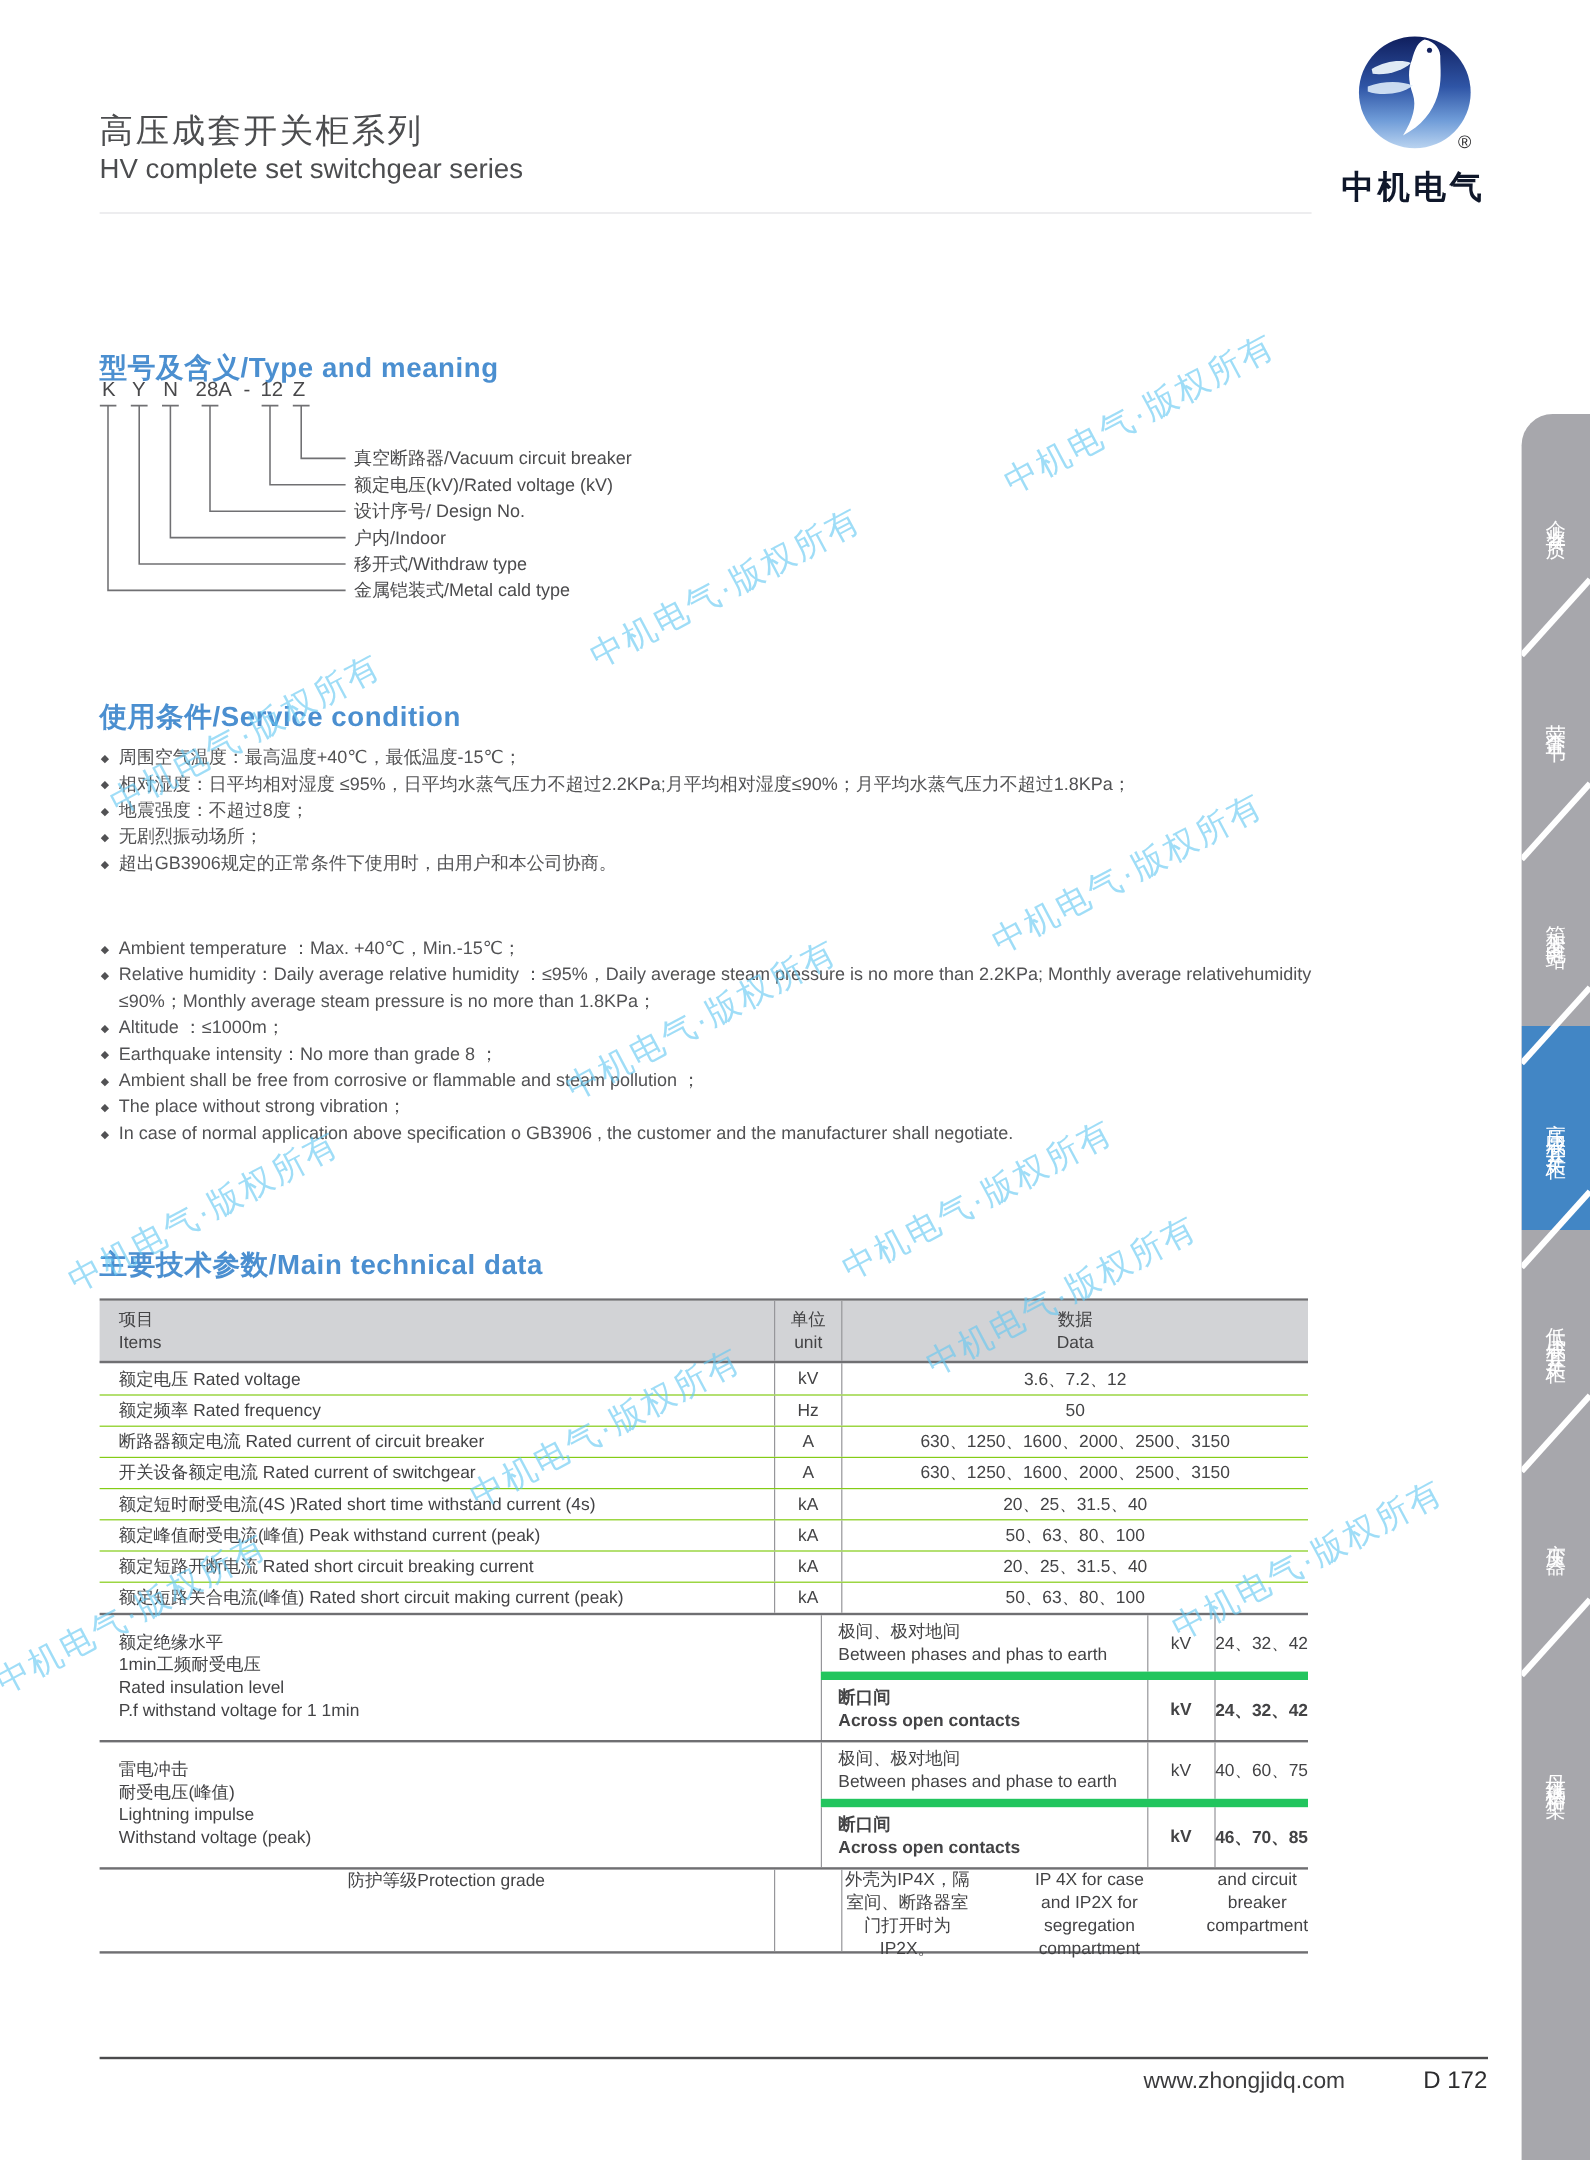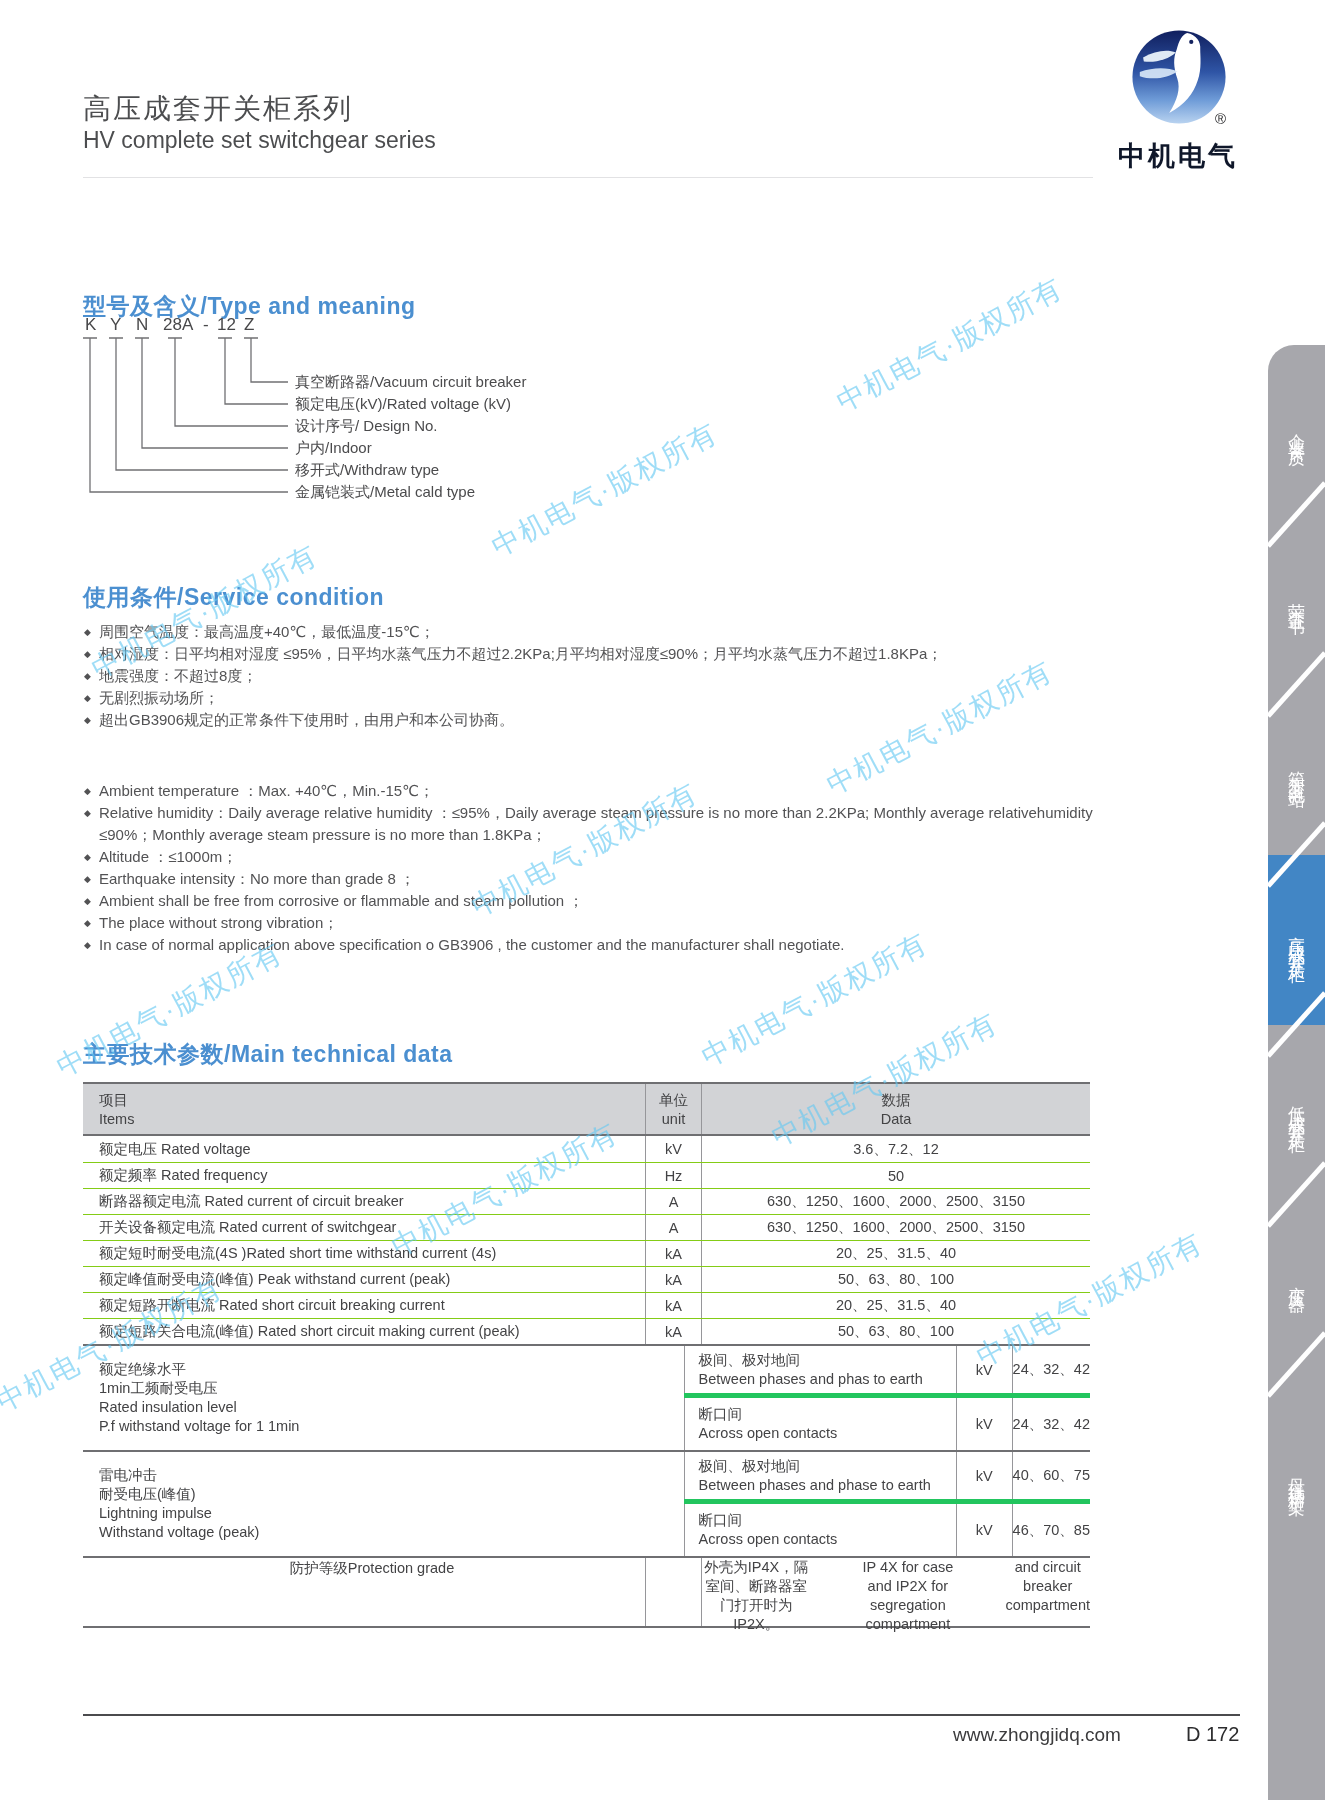--- a/index.html
+++ b/index.html
@@ -33,21 +33,21 @@
   .h-data{flex:1;text-align:center;padding-top:7px;line-height:19px;}
   .row-simple{display:flex;height:26px;align-items:stretch;border-top:1px solid #84cc16;box-sizing:border-box;}
   .row-simple.no-top{border-top:none;}
   .c-item{width:562px;padding-left:16px;display:flex;align-items:center;box-sizing:border-box;}
   .c-unit{width:57px;border-left:1px solid #96969a;border-right:1px solid #96969a;display:flex;align-items:center;justify-content:center;box-sizing:border-box;}
   .c-data{flex:1;display:flex;align-items:center;justify-content:center;text-align:center;}
   .row-group{display:flex;border-top:2px solid #6f6f72;box-sizing:border-box;}
   .g-item{width:290px;padding-left:16px;display:flex;flex-direction:column;justify-content:center;line-height:19px;box-sizing:border-box;}
   .g-right{flex:1;display:flex;flex-direction:column;align-items:flex-end;}
   .g-sub{display:flex;box-sizing:border-box;}
-  .g-sub + .g-sub{border-top:5px solid #22c55e;}
+  .g-sub + .g-sub{border-top:7px solid #22c55e;font-weight:bold;}
   .c-sub{width:272px;padding-left:14px;border-left:1px solid #96969a;display:flex;flex-direction:column;justify-content:center;line-height:19px;box-sizing:border-box;}
   .row-wide{display:flex;height:70px;border-top:2px solid #6f6f72;box-sizing:border-box;}
   .w-item{width:562px;padding-left:16px;display:flex;flex-direction:row;justify-content:center;line-height:20px;box-sizing:border-box;}
   .w-data{flex:1;display:flex;flex-direction:row;justify-content:center;text-align:center;line-height:19px;gap:40px;}
   
   .sidebar{position:absolute;left:1268px;top:345px;width:57px;height:1455px;background:#a7a7ac;
            border-top-left-radius:26px;overflow:hidden;}
   .tab{position:absolute;left:0;width:57px;display:flex;align-items:center;justify-content:center;}
   .tab .vtxt{writing-mode:vertical-rl;text-orientation:upright;color:#ffffff;font-size:17px;letter-spacing:5px;line-height:1;}
   .tab.active{background:#4286c5;}

